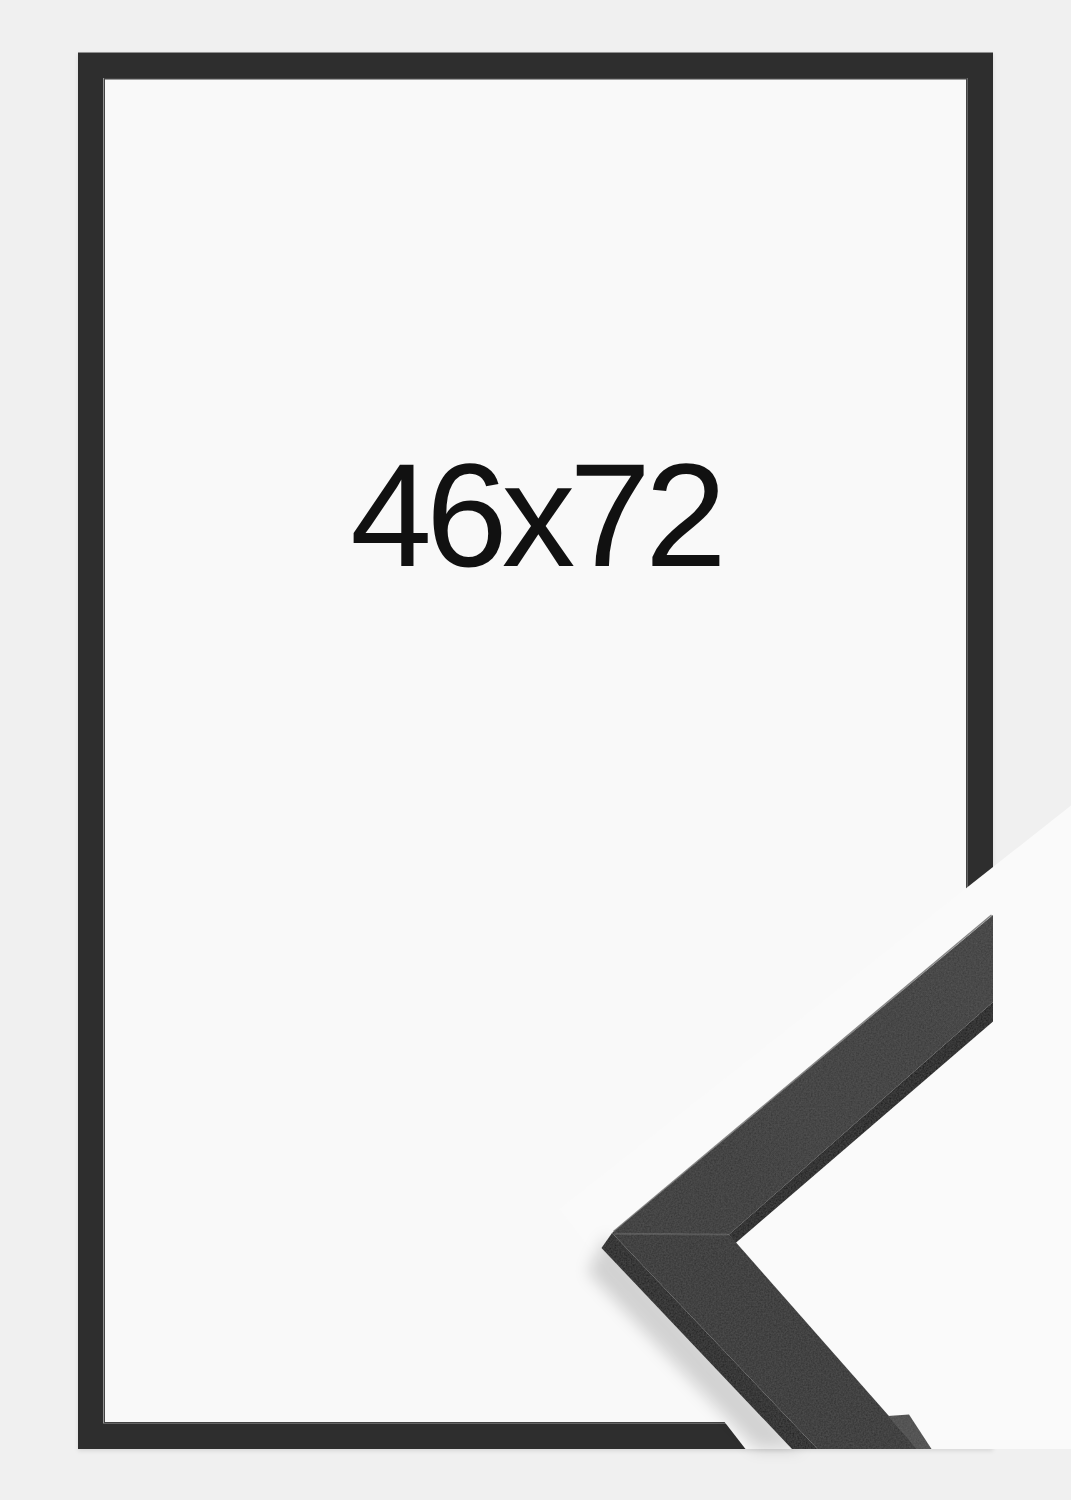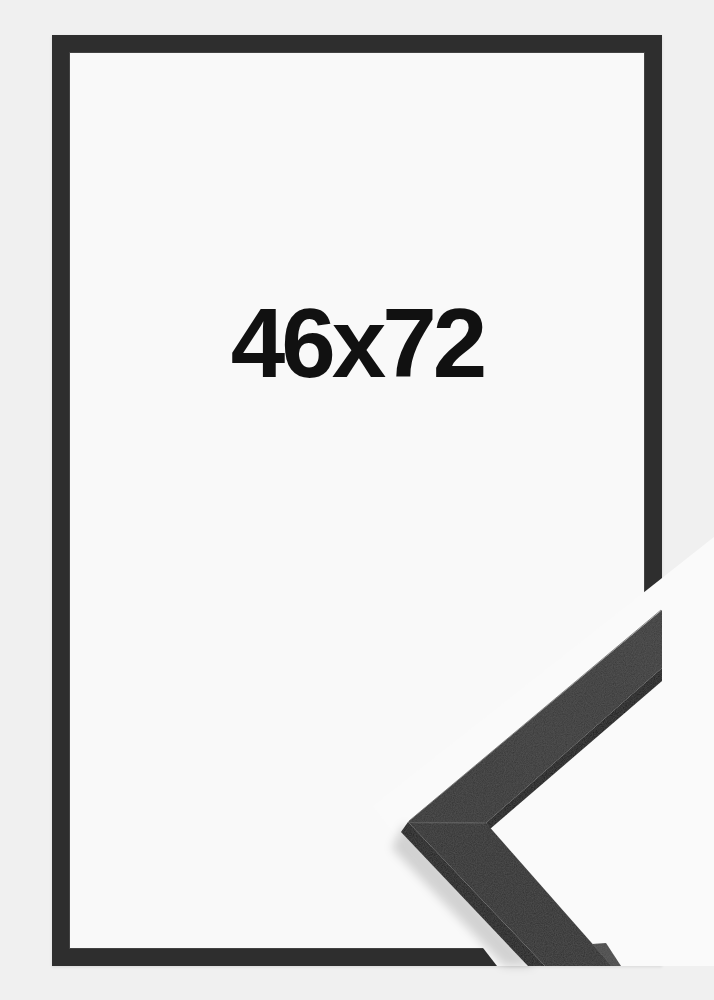--- a/index.html
+++ b/index.html
@@ -39,21 +39,21 @@
     position:absolute;
     left:0;top:0;right:0;bottom:0;
     box-shadow:inset 0 0 0 1px rgba(0,0,0,0.05);
   }
   .size-label{
     position:absolute;
     left:52px;top:294px;
     width:610px;
     text-align:center;
     font-size:98px;
-    font-weight:bold;
+    font-weight:normal;
     line-height:1;
     letter-spacing:-4px;
     color:var(--label);
   }
   .corner-sample-svg{
     position:absolute;
     left:0;top:0;
     width:714px;height:1000px;
     pointer-events:none;
   }

